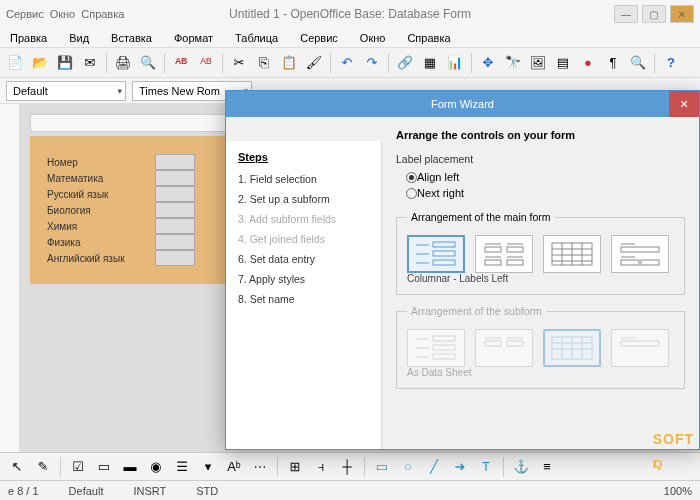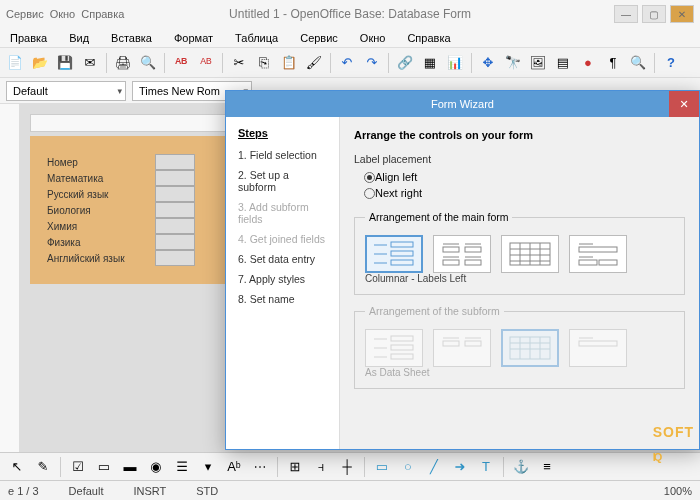--- a/index.html
+++ b/index.html
@@ -33,21 +33,21 @@
 .form-field { width:40px; height:16px; background:#ddd; border:1px solid #aaa;}
 
 .statusbar { height:20px; border-top:1px solid #ccc; display:flex; align-items:center; padding:0 8px; gap:30px; font-size:10px; color:#444; background:#f3f3f3;}
 .bottom-toolbar { height:28px; border-top:1px solid #ccc; display:flex; align-items:center; padding:2px 6px; gap:4px; background:#f3f3f3;}
 
 
 .wizard { position:absolute; left:225px; top:90px; width:475px; height:360px; background:#f0f0f0; border:1px solid #4a90d9; box-shadow:0 4px 20px rgba(0,0,0,.3); display:flex; flex-direction:column;}
 .wiz-title { height:26px; background:#5b9bd5; color:#fff; display:flex; align-items:center; justify-content:center; font-size:12px; position:relative;}
 .wiz-close { position:absolute; right:0; top:0; width:30px; height:26px; background:#c94f4f; color:#fff; display:flex; align-items:center; justify-content:center; cursor:pointer;}
 .wiz-body { flex:1; display:flex;}
-.wiz-steps { width:114px; background:#fff; border-right:1px solid #ddd; padding:10px 0;}
+.wiz-steps { width:156px; background:#fff; border-right:1px solid #ddd; padding:10px 0;margin-top:24px;}
 .wiz-steps h4 { padding:0 12px 6px; font-size:11px; text-decoration:underline; font-weight:bold;}
 .step { padding:4px 12px; font-size:10.5px; color:#333; cursor:pointer;}
 .step.disabled { color:#aaa;}
 .step.active { background:#5b9bd5; color:#fff;}
 .wiz-main { flex:1; padding:12px 14px; display:flex; flex-direction:column;}
 .wiz-heading { font-weight:bold; font-size:11px; margin-bottom:12px;}
 .group-label { font-size:10.5px; color:#333; margin-bottom:4px;}
 .radio-row { display:flex; align-items:center; padding:2px 10px; font-size:10.5px;}
 .radio { width:11px; height:11px; border:1px solid #666; border-radius:50%; display:inline-flex; align-items:center; justify-content:center;}
 .radio.checked::after { content:""; width:5px; height:5px; background:#333; border-radius:50%;}
@@ -58,21 +58,21 @@
 .layout-opt { width:58px; height:38px; border:1px solid #bbb; background:#fff; display:flex; align-items:center; justify-content:center; cursor:pointer;}
 .layout-opt.selected { border:2px solid #5b9bd5; background:#eaf3fb;}
 .layout-opt.disabled { opacity:.5;}
 .layout-svg { width:46px; height:28px;}
 .layout-caption { font-size:10px; margin-top:0; color:#444;}
 fieldset.disabled .layout-caption { color:#aaa;}
 .wiz-buttons { height:42px; border-top:1px solid #ddd; display:flex; align-items:center; padding:0 12px; gap:10px;}
 .wiz-buttons .spacer { flex:1;}
 .btn { min-width:72px; height:24px; border:1px solid #aaa; background:linear-gradient(#fdfdfd,#e8e8e8); display:flex; align-items:center; justify-content:center; font-size:11px; cursor:pointer; padding:0 10px;}
 
-.watermark { position:absolute; right:6px; bottom:32px; font-size:28px; font-weight:900; color:#f0b030; letter-spacing:-2px; opacity:.9; font-family:Arial;}
+.watermark { position:absolute; right:6px; bottom:25px; font-size:28px; font-weight:900; color:#f0b030; letter-spacing:-2px; opacity:.9; font-family:Arial;}
 .watermark small{ font-size:14px; display:block; line-height:.6; letter-spacing:1px;}
 </style>
 </head>
 <body>
 
 <div class="app">
 
   <div class="titlebar">
     <span>Сервис</span>
     <span style="margin-left:6px">Окно</span>
@@ -198,21 +198,21 @@
     <div class="tb-btn" style="color:#39c">○</div>
     <div class="tb-btn" style="color:#39c">╱</div>
     <div class="tb-btn" style="color:#39c">➜</div>
     <div class="tb-btn" style="color:#39c">T</div>
     <div class="tb-sep"></div>
     <div class="tb-btn">⚓</div>
     <div class="tb-btn">≡</div>
   </div>
 
   <div class="statusbar">
-    <span>е 1 / 3</span>
+    <span>е 8 / 1</span>
     <span>Default</span>
     <span>INSRT</span>
     <span>STD</span>
     <span style="margin-left:auto">100%</span>
   </div>
 </div>
 
 <div class="wizard">
   <div class="wiz-title">
     <span>Form Wizard</span>

